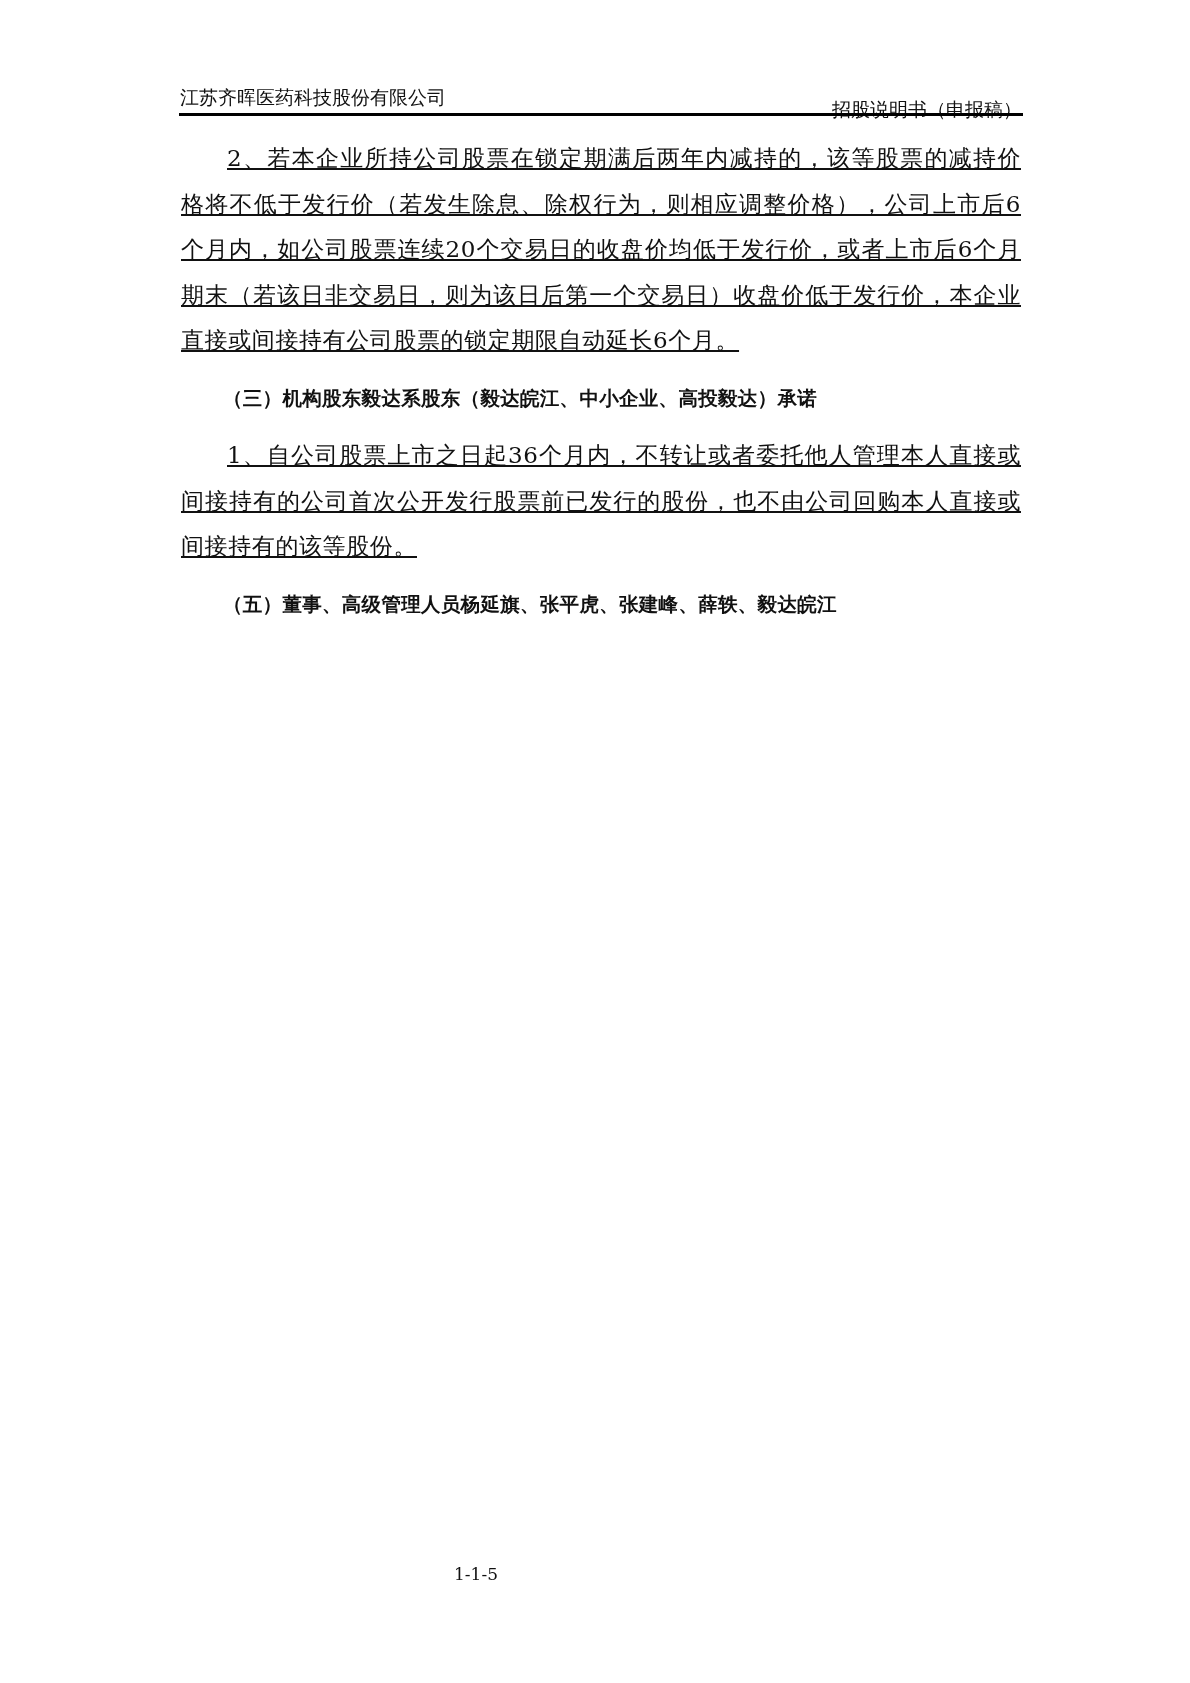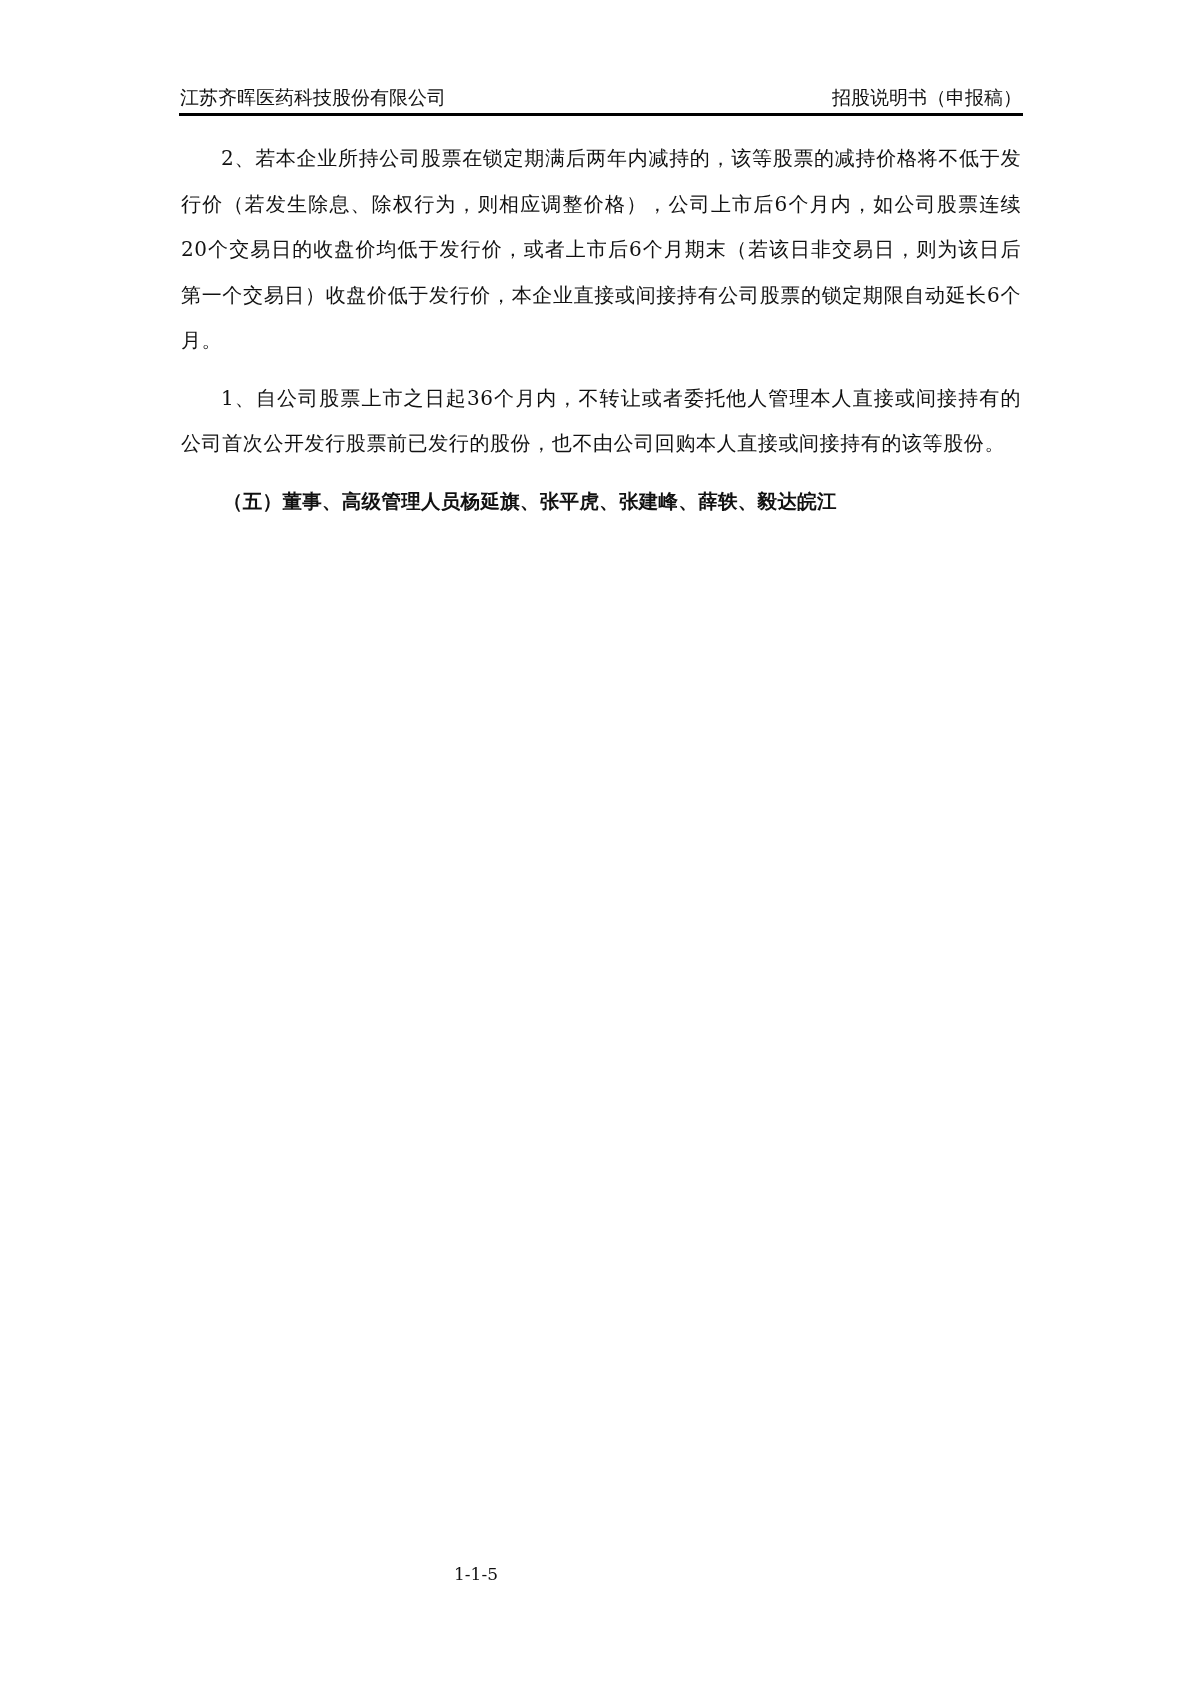--- a/index.html
+++ b/index.html
@@ -26,46 +26,47 @@
     position: absolute;
     left: 0;
     top: 0;
     font-size: 19px;
     line-height: 26px;
     white-space: nowrap;
   }
   .header-right {
     position: absolute;
     right: 0;
-    top: 0;
+    top: 12px;
     font-size: 19px;
     line-height: 26px;
     white-space: nowrap;
   }
   .header-rule {
     position: absolute;
     left: 179px;
     top: 113px;
     width: 844px;
     height: 3px;
     background: #000000;
   }
   .content {
     position: absolute;
     left: 181px;
     top: 136px;
     width: 840px;
   }
   .para {
-    font-size: 20px;
+    font-size: 23px;
     line-height: 45.5px;
     text-indent: 2em;
     text-align: justify;
     margin: 0 0 12px 0;
     letter-spacing: 0.6px;
+    text-decoration: underline;
   }
   .section-heading {
     font-family: "DejaVu Sans", "Liberation Sans", sans-serif;
     font-weight: bold;
     font-size: 19.5px;
     line-height: 45.5px;
     margin: 0 0 12px 0;
     padding-left: 42px;
     letter-spacing: 0.3px;
     white-space: nowrap;
@@ -84,17 +85,18 @@
 <body>
 
 <div class="page-header">
   <span class="header-left">江苏齐晖医药科技股份有限公司</span>
   <span class="header-right">招股说明书（申报稿）</span>
 </div>
 <div class="header-rule"></div>
 
 <div class="content">
   <p class="para">2、若本企业所持公司股票在锁定期满后两年内减持的，该等股票的减持价格将不低于发行价（若发生除息、除权行为，则相应调整价格），公司上市后6个月内，如公司股票连续20个交易日的收盘价均低于发行价，或者上市后6个月期末（若该日非交易日，则为该日后第一个交易日）收盘价低于发行价，本企业直接或间接持有公司股票的锁定期限自动延长6个月。</p>
+  <h3 class="section-heading">（三）机构股东毅达系股东（毅达皖江、中小企业、高投毅达）承诺</h3>
   <p class="para">1、自公司股票上市之日起36个月内，不转让或者委托他人管理本人直接或间接持有的公司首次公开发行股票前已发行的股份，也不由公司回购本人直接或间接持有的该等股份。</p>
   <h3 class="section-heading">（五）董事、高级管理人员杨延旗、张平虎、张建峰、薛轶、毅达皖江</h3>
 </div>
 
 <div class="page-footer">1-1-5</div>
 
 </body></html>

